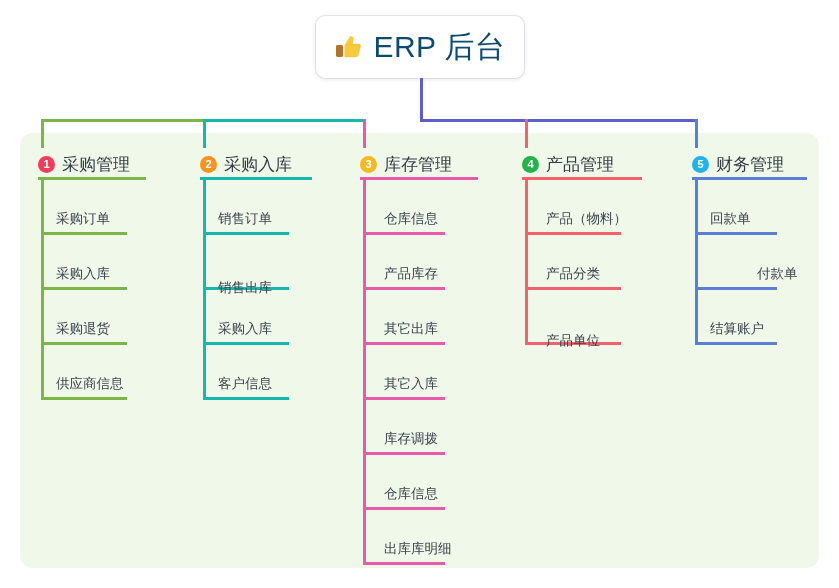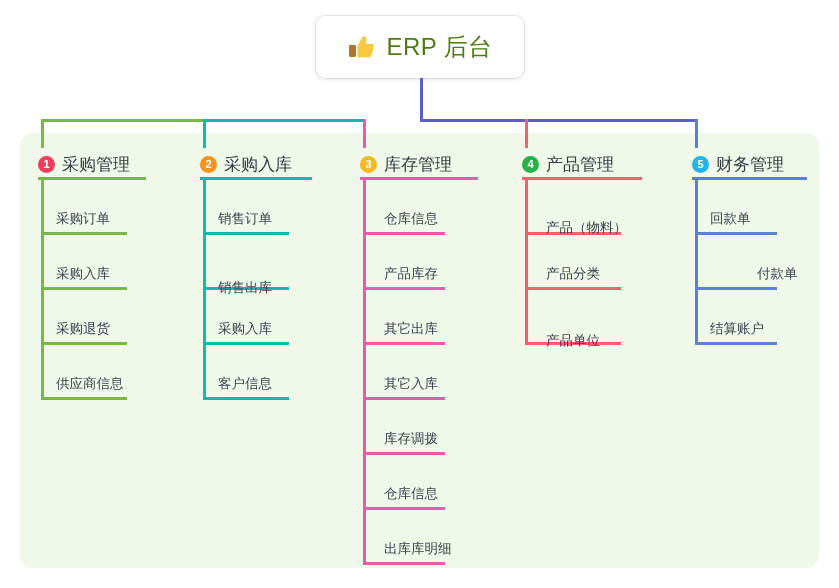--- a/index.html
+++ b/index.html
@@ -22,21 +22,21 @@
     box-shadow:0 1px 5px rgba(80,90,110,.16), 0 0 0 1px rgba(225,228,234,.75);
     display:flex;align-items:center;justify-content:center;
     box-sizing:border-box;
   }
   .root-inner{display:flex;align-items:center;gap:11px;}
   .root-emoji{
     font-size:25px;line-height:1;
     display:inline-block;width:28px;height:26px;position:relative;
   }
   .root-label{
-    font-size:24px;color:#4d7c0f;letter-spacing:.4px;white-space:nowrap;
+    font-size:30px;color:#0c4a6e;letter-spacing:.4px;white-space:nowrap;
   }
 
   
   .panel{
     position:absolute;
     left:20px;top:133px;
     width:799px;height:435px;
     background:#eff8e9;
     border-radius:13px;
   }
@@ -151,21 +151,21 @@
       <div class="leaf" style="left: 384px; top: 265px;">产品库存</div>
       <div class="leaf" style="left: 384px; top: 320px;">其它出库</div>
       <div class="leaf" style="left: 384px; top: 375px;">其它入库</div>
       <div class="leaf" style="left: 384px; top: 430px;">库存调拨</div>
       <div class="leaf" style="left: 384px; top: 485px;">仓库信息</div>
       <div class="leaf" style="left: 384px; top: 540px;">出库库明细</div>
       <div class="col-head" style="left: 522px; top: 152px;">
         <span class="badge" style="background: rgb(37, 178, 75);">4</span>
         <span class="col-title">产品管理</span>
       </div>
-      <div class="leaf" style="left: 546px; top: 219px;">产品（物料）</div>
+      <div class="leaf" style="left: 546px; top: 210px;">产品（物料）</div>
       <div class="leaf" style="left: 546px; top: 265px;">产品分类</div>
       <div class="leaf" style="left: 546px; top: 320px; margin-top: 12px;">产品单位</div>
       <div class="col-head" style="left: 692px; top: 152px;">
         <span class="badge" style="background: rgb(34, 179, 232);">5</span>
         <span class="col-title">财务管理</span>
       </div>
       <div class="leaf" style="left: 710px; top: 210px;">回款单</div>
       <div class="leaf" style="left: 710px; top: 265px; margin-left: 47px;">付款单</div>
       <div class="leaf" style="left: 710px; top: 320px;">结算账户</div>
     </div>

